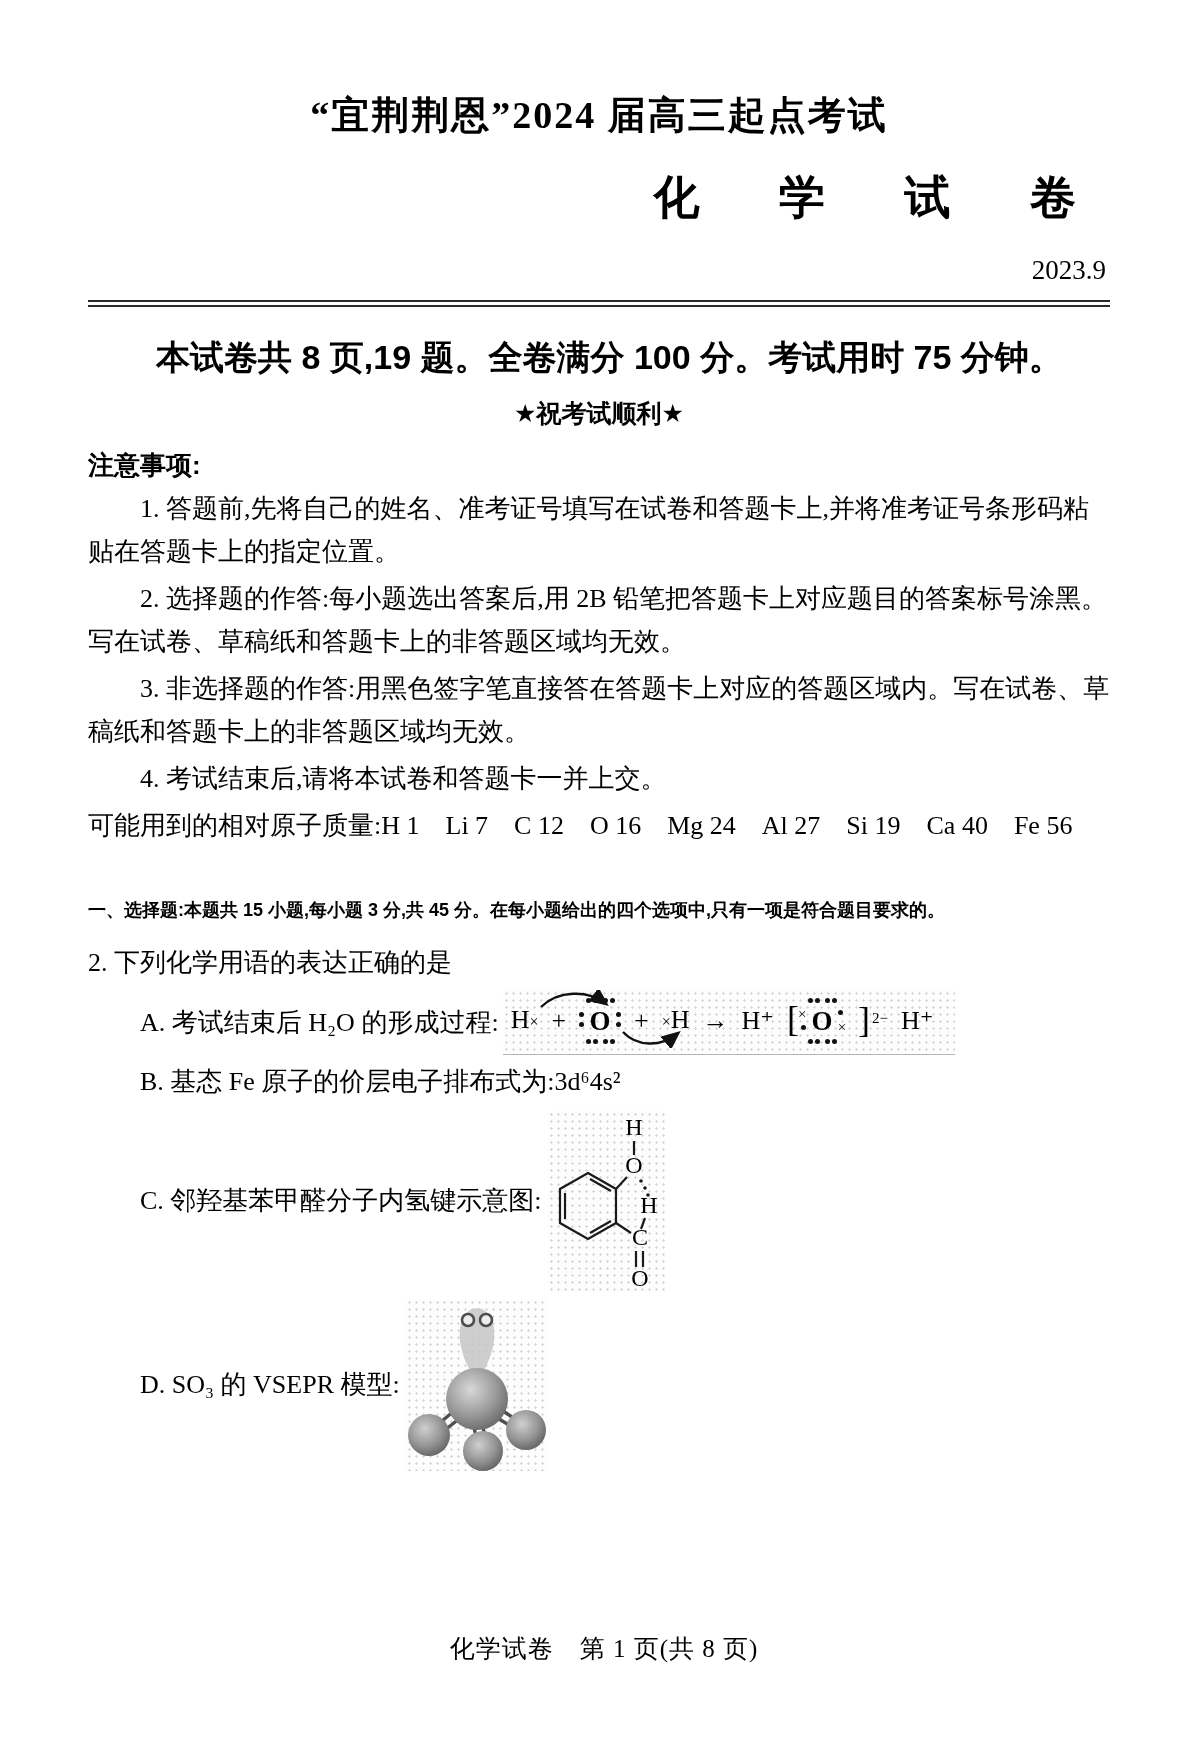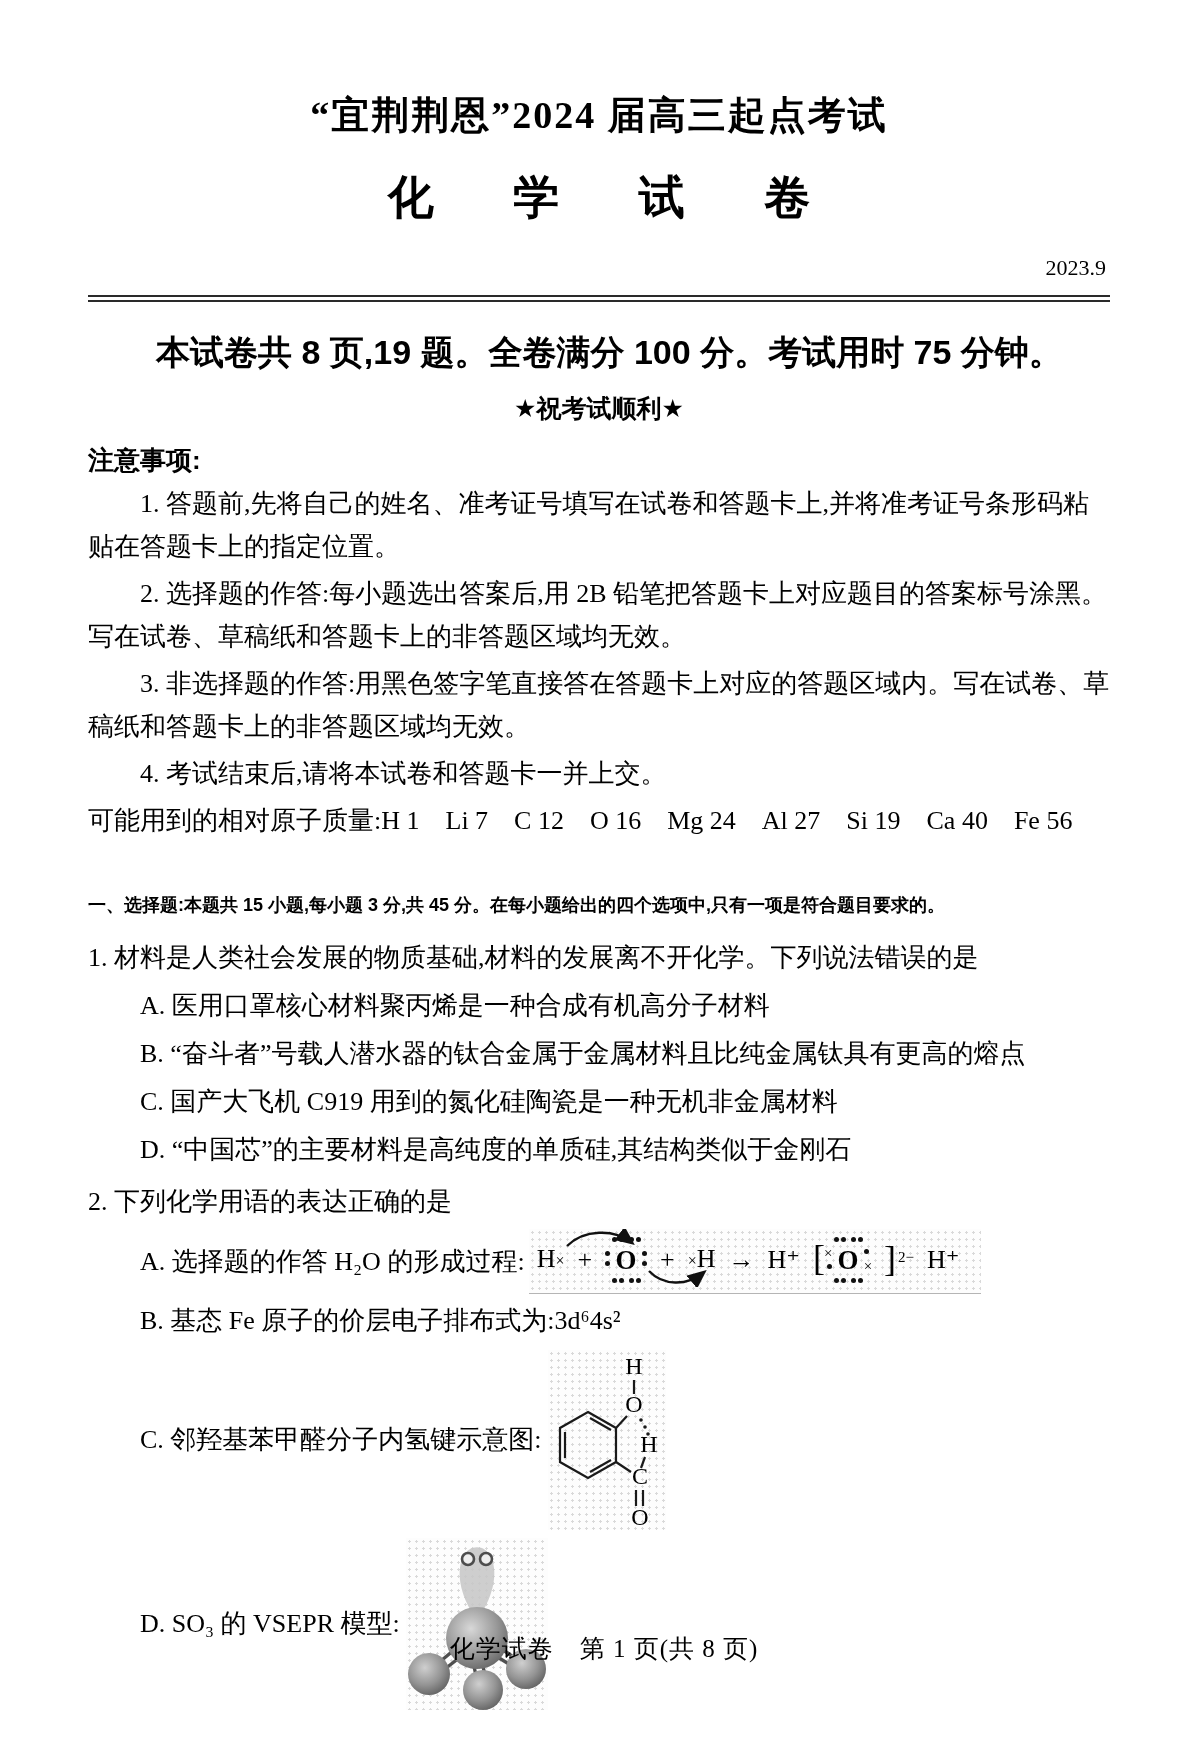--- a/index.html
+++ b/index.html
@@ -4,22 +4,22 @@
 <style>
   html,body { margin:0; padding:0; background:#e8e8e8; }
   .page {
     width:1200px; height:1746px; margin:0 auto; background:#ffffff; color:#000;
     font-family:"Liberation Serif","DejaVu Serif",serif;
     position:relative; box-sizing:border-box;
     padding:50px 90px 0 88px;
     overflow:hidden;
   }
   .title1 { text-align:center; font-size:38px; font-weight:bold; margin:40px 0 0; letter-spacing:2px; }
-  .title2 { text-align:center; font-size:46px; font-weight:bold; letter-spacing:34px; text-indent:34px; margin:26px 0 0; }
-  .date   { text-align:right; font-size:22px; margin:26px 4px 0 0; }
+  .title2 { text-align:right; font-size:46px; font-weight:bold; letter-spacing:34px; text-indent:34px; margin:26px 0 0; }
+  .date   { text-align:right; font-size:27px; margin:26px 4px 0 0; }
   .rule   { margin-top:14px; height:3px; border-top:2px solid #2a2a2a; border-bottom:2px solid #2a2a2a; }
   .summary { font-family:"Liberation Sans","DejaVu Sans",sans-serif; font-size:34px; font-weight:bold; margin:28px 0 0; text-indent:2em; }
   .blessing { font-family:"Liberation Sans","DejaVu Sans",sans-serif; text-align:center; font-size:25px; font-weight:bold; margin:16px 0 12px; }
   .notice-title { font-family:"Liberation Sans","DejaVu Sans",sans-serif; font-size:26px; font-weight:bold; margin:18px 0 0; }
   .notice { font-size:26px; line-height:43px; text-indent:2em; margin:4px 0 0; }
   .masses { font-size:26px; margin:8px 0 0; white-space:pre-wrap; }
   .sec-heading { font-family:"Liberation Sans","DejaVu Sans",sans-serif; font-size:18px; font-weight:bold;
     margin:46px 0 0; padding-left:2em; text-indent:-2em; line-height:43px; }
   .stem { font-size:26px; line-height:42px; margin:10px 0 0; }
   .opt  { font-size:26px; line-height:42px; margin:6px 0 0; padding-left:2em; }
@@ -70,33 +70,26 @@
   <div class="blessing">★祝考试顺利★</div>
   <div class="notice-title">注意事项:</div>
   <p class="notice">1. 答题前,先将自己的姓名、准考证号填写在试卷和答题卡上,并将准考证号条形码粘贴在答题卡上的指定位置。</p>
   <p class="notice">2. 选择题的作答:每小题选出答案后,用 2B 铅笔把答题卡上对应题目的答案标号涂黑。写在试卷、草稿纸和答题卡上的非答题区域均无效。</p>
   <p class="notice">3. 非选择题的作答:用黑色签字笔直接答在答题卡上对应的答题区域内。写在试卷、草稿纸和答题卡上的非答题区域均无效。</p>
   <p class="notice">4. 考试结束后,请将本试卷和答题卡一并上交。</p>
   <div class="masses">可能用到的相对原子质量:H 1　Li 7　C 12　O 16　Mg 24　Al 27　Si 19　Ca 40　Fe 56</div>
 
   <div class="sec-heading">一、选择题:本题共 15 小题,每小题 3 分,共 45 分。在每小题给出的四个选项中,只有一项是符合题目要求的。</div>
 
-  <div>
-    <div class="stem">1. 材料是人类社会发展的物质基础,材料的发展离不开化学。下列说法错误的是</div>
-    <div class="opt">A. 医用口罩核心材料聚丙烯是一种合成有机高分子材料</div>
-    <div class="opt">B. “奋斗者”号载人潜水器的钛合金属于金属材料且比纯金属钛具有更高的熔点</div>
-    <div class="opt">C. 国产大飞机 C919 用到的氮化硅陶瓷是一种无机非金属材料</div>
-    <div class="opt">D. “中国芯”的主要材料是高纯度的单质硅,其结构类似于金刚石</div>
-  </div>
 
   <div>
     <div class="stem">2. 下列化学用语的表达正确的是</div>
 
     <div class="opt opt-flex">
-      <span>A. 选择题的作答 H₂O 的形成过程:</span>
+      <span>A. 考试结束后 H₂O 的形成过程:</span>
       <span class="ef imgbg">
         <span><span>H</span><span class="small-x">×</span></span>
         <span>+</span>
         <span class="o-dots">
           <span>O</span>
           <i class="tl1"></i><i class="tl2"></i><i class="tr1"></i><i class="tr2"></i>
           <i class="bl1"></i><i class="bl2"></i><i class="br1"></i><i class="br2"></i>
           <i class="lm1"></i><i class="lm2"></i><i class="rm1"></i><i class="rm2"></i>
         </span>
         <span>+</span>

